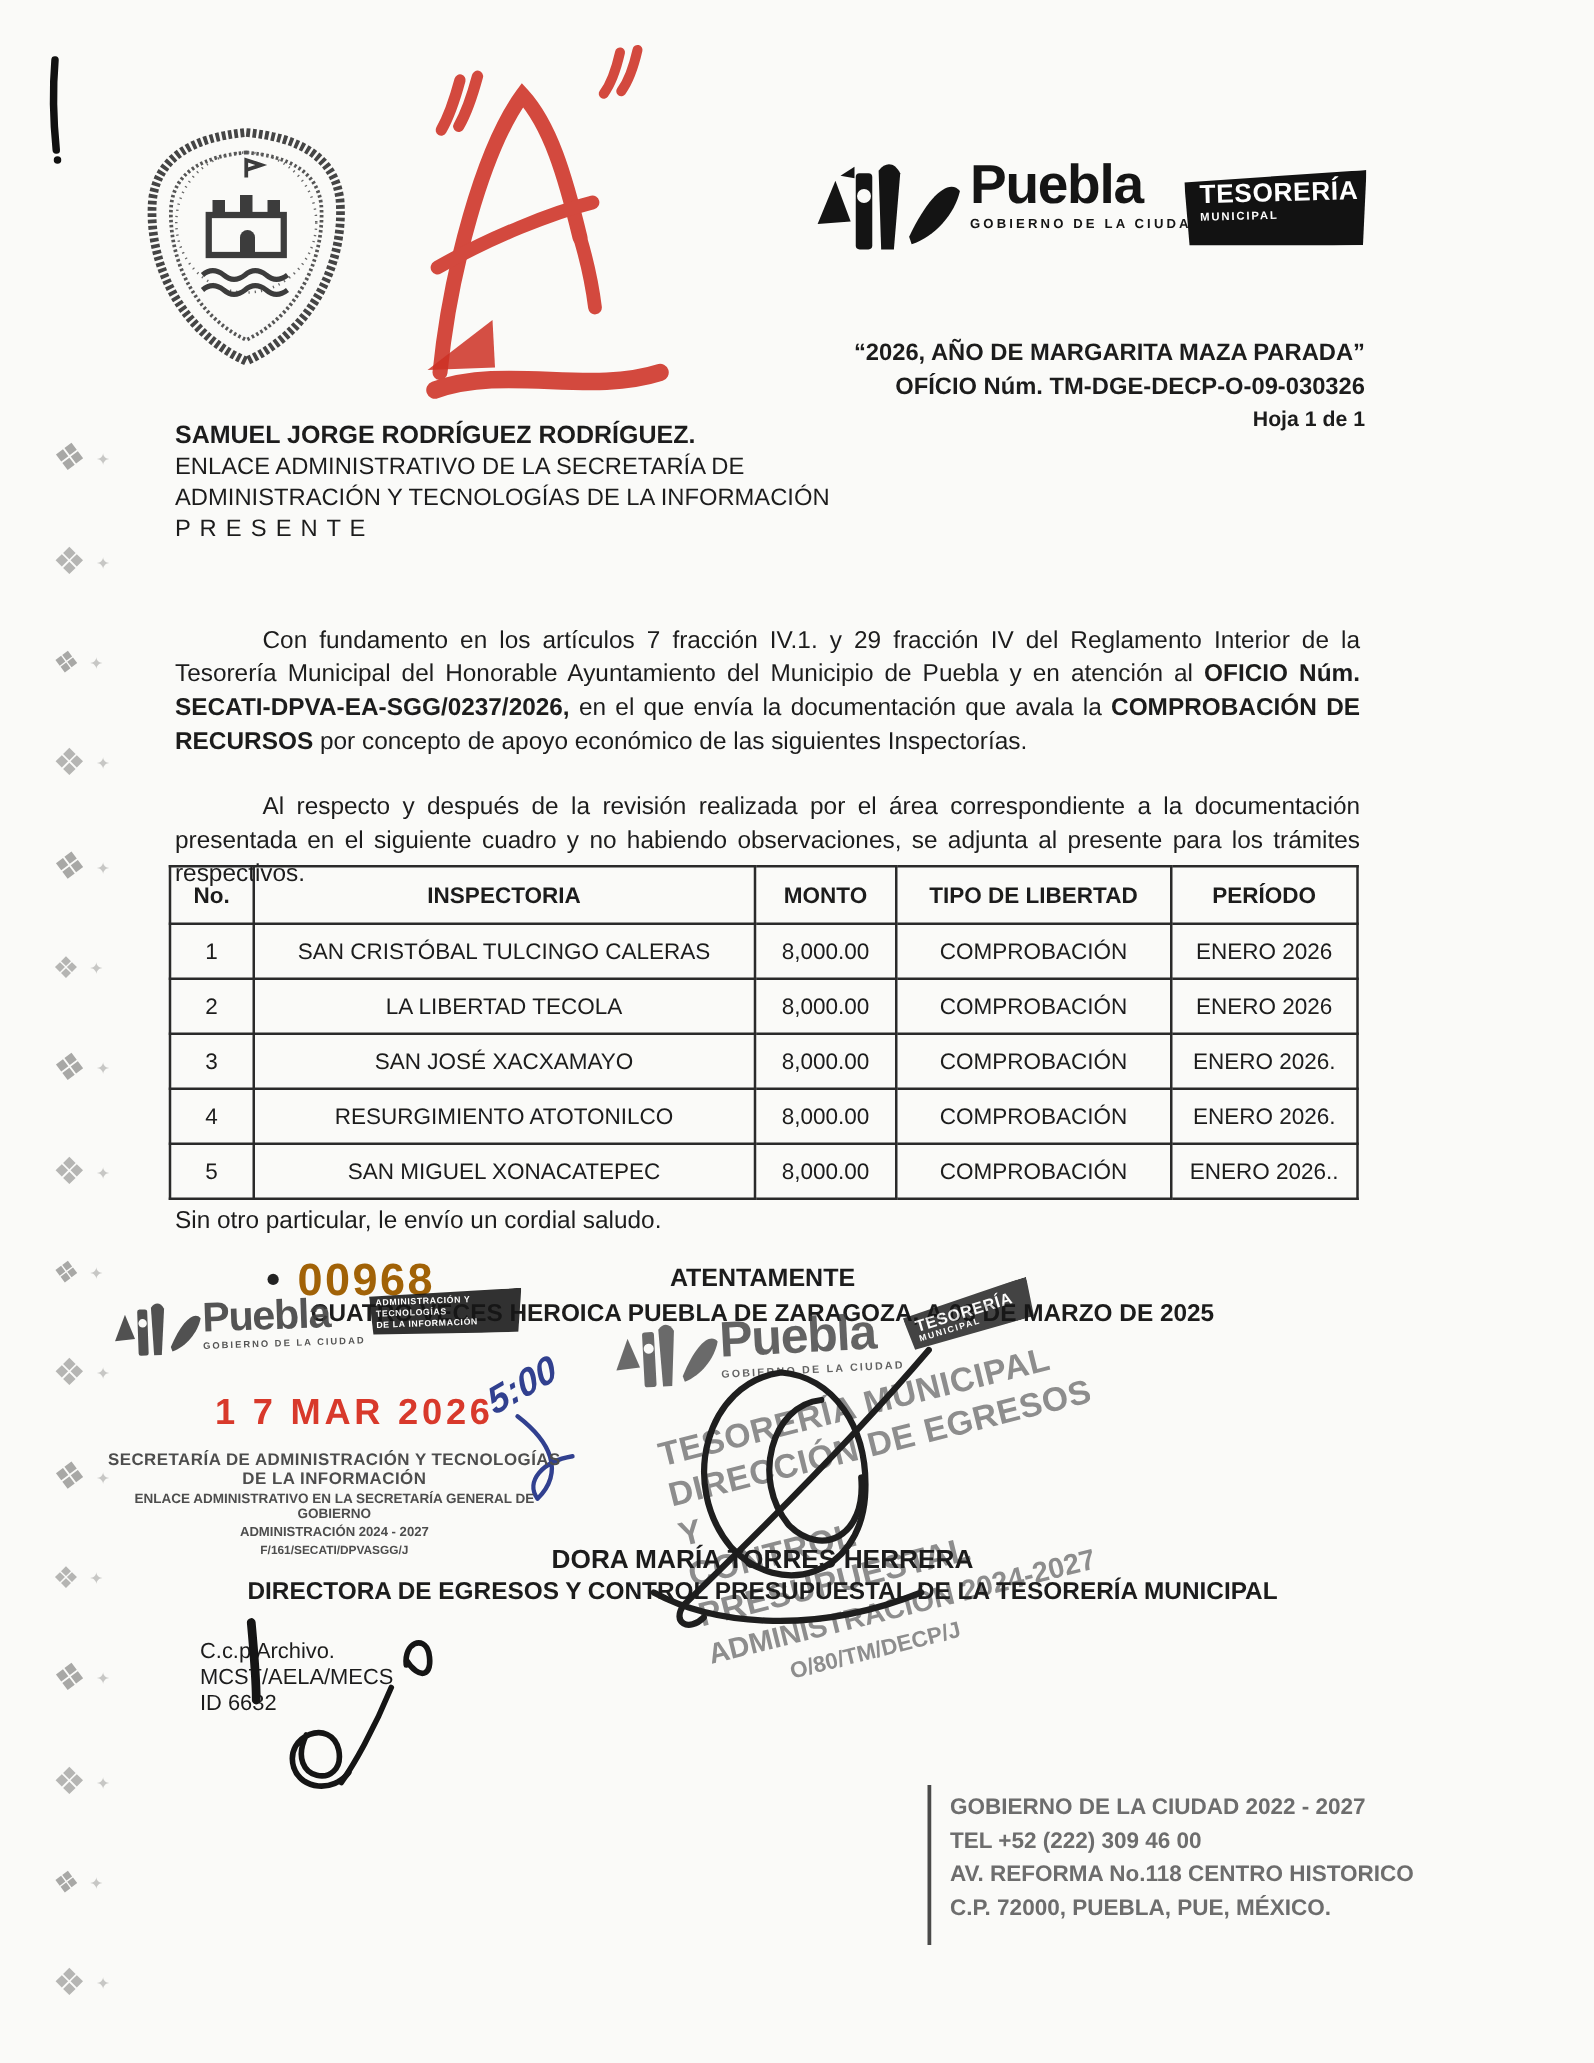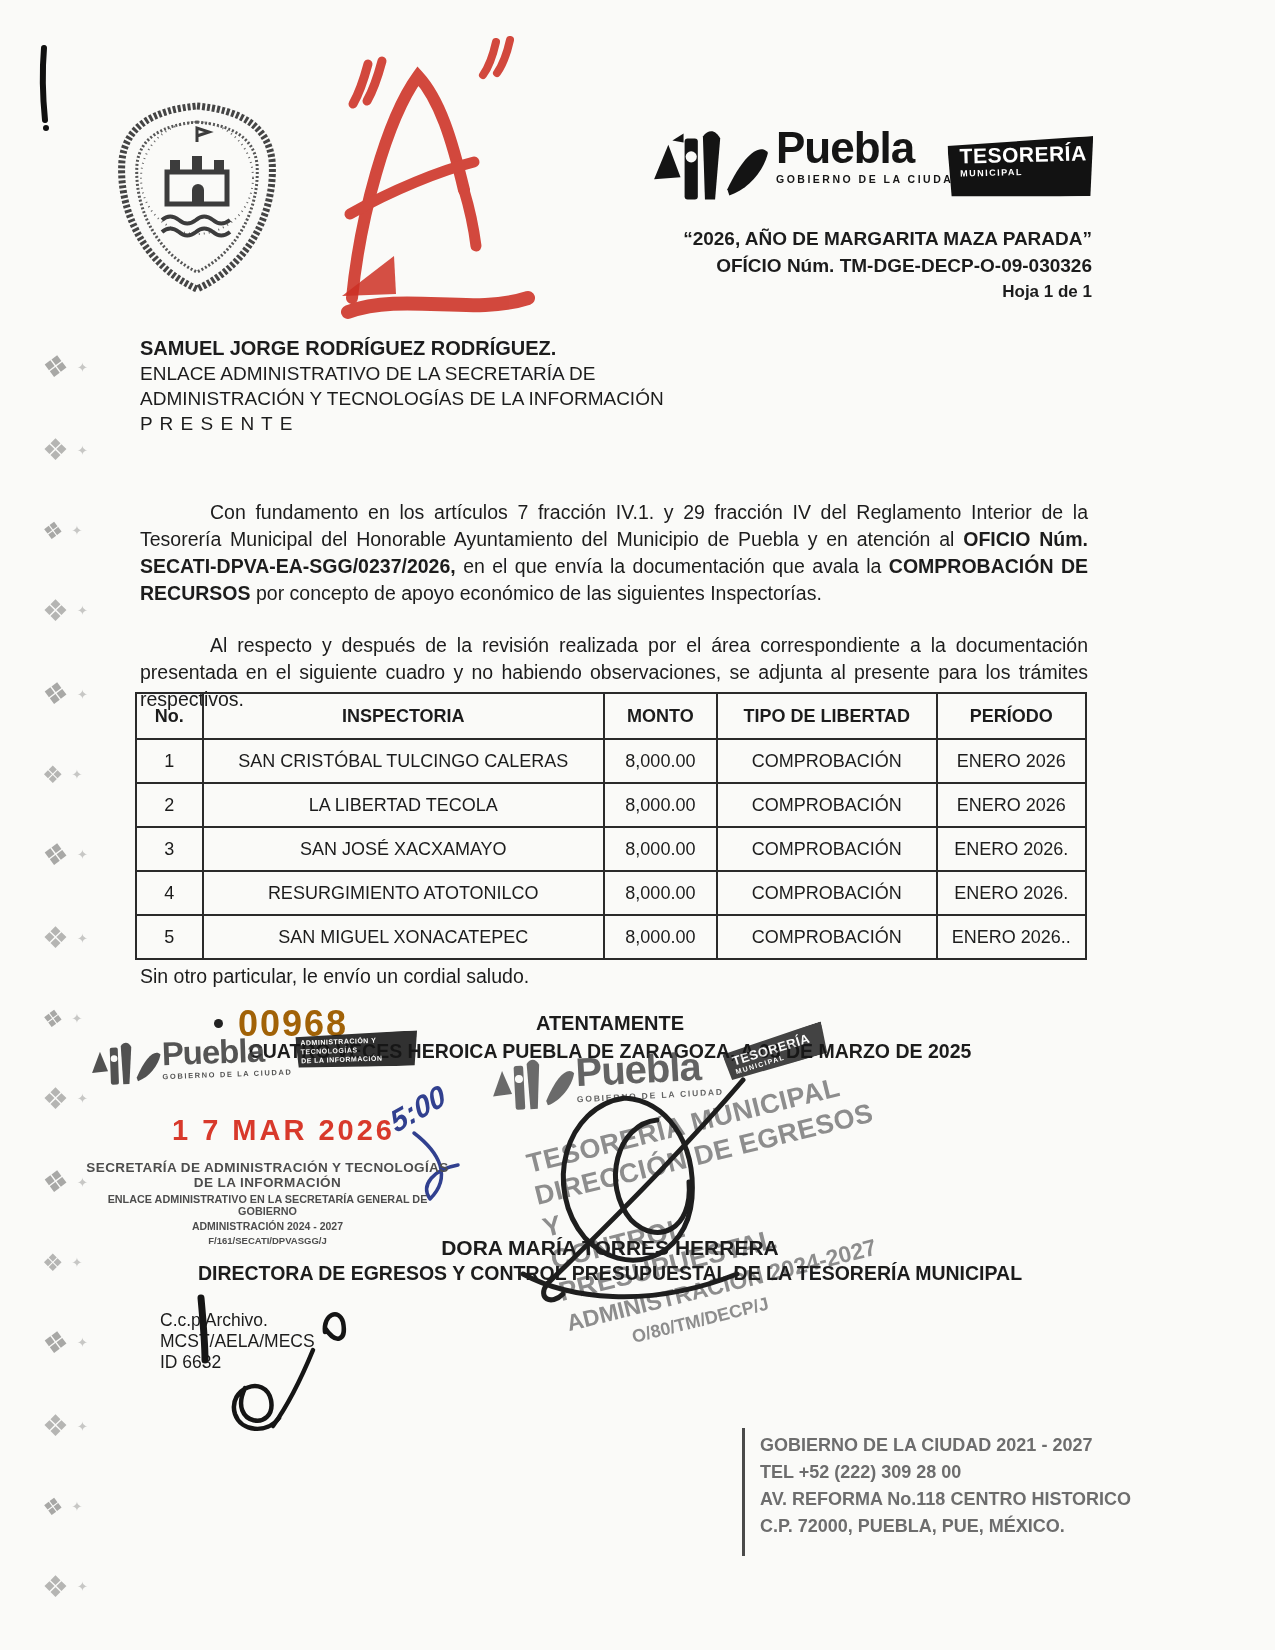--- a/index.html
+++ b/index.html
@@ -19,21 +19,21 @@
   
   .brand-wrap{left:648px;top:126px;display:flex;align-items:flex-start;}
   .brand-text{margin-left:6px;}
   .brand-name{font-size:44px;font-weight:800;letter-spacing:-1px;color:#151515;line-height:1;}
   .brand-sub{font-size:10.5px;font-weight:700;letter-spacing:2.5px;color:#151515;margin-top:3px;}
   .badge{left:948px;top:138px;width:146px;height:60px;background:#121212;transform:rotate(-1.5deg);
          clip-path:polygon(0 10%,100% 0,97% 100%,2% 94%);padding:6px 10px 0 12px;box-sizing:border-box;}
   .badge-title{color:#fff;font-weight:800;font-size:21px;letter-spacing:.5px;line-height:1.05;}
   .badge-sub{color:#fff;font-weight:700;font-size:9px;letter-spacing:1.5px;margin-top:1px;}
   .hdr-lines{left:520px;top:228px;width:572px;text-align:right;font-weight:700;}
-  .hdr-year{font-size:19px;}
+  .hdr-year{font-size:19px;margin-top:44px;}
   .hdr-oficio{font-size:19px;margin-top:5px;}
   .hdr-hoja{font-size:17px;margin-top:5px;}
 
   
   .recipient{left:140px;top:336px;font-size:19px;line-height:25px;}
   .recipient .r-name{font-weight:700;font-size:20px;}
   .recipient .r-presente{letter-spacing:1px;}
 
   
   .para{left:140px;width:948px;font-size:19.5px;line-height:27px;text-align:justify;}
@@ -333,22 +333,22 @@
       <path d="M70,96 C52,134 102,140 96,108 C90,82 52,96 60,122 C66,140 92,142 104,126" stroke-width="4.5"></path>
       <path d="M138,58 C124,92 108,120 98,134" stroke-width="4.5"></path>
       <path d="M150,36 C160,52 172,50 168,30 C164,16 148,22 150,40" stroke-width="4.5"></path>
     </g>
   </svg>
 
   <div class="abs foot-divider"></div>
 
 
   <div class="abs addr">
-    <div>GOBIERNO DE LA CIUDAD 2021 - 2027</div>
-    <div>TEL +52 (222) 309 28 00</div>
+    <div>GOBIERNO DE LA CIUDAD 2022 - 2027</div>
+    <div>TEL +52 (222) 309 46 00</div>
     <div>AV. REFORMA No.118 CENTRO HISTORICO</div>
     <div>C.P. 72000, PUEBLA, PUE, MÉXICO.</div>
   </div>
 
   <div class="abs orn-col">
       <div class="orn-row">
         <span class="orn-big">❖</span>
         <span class="orn-small">✦</span>
       </div>
       <div class="orn-row">

